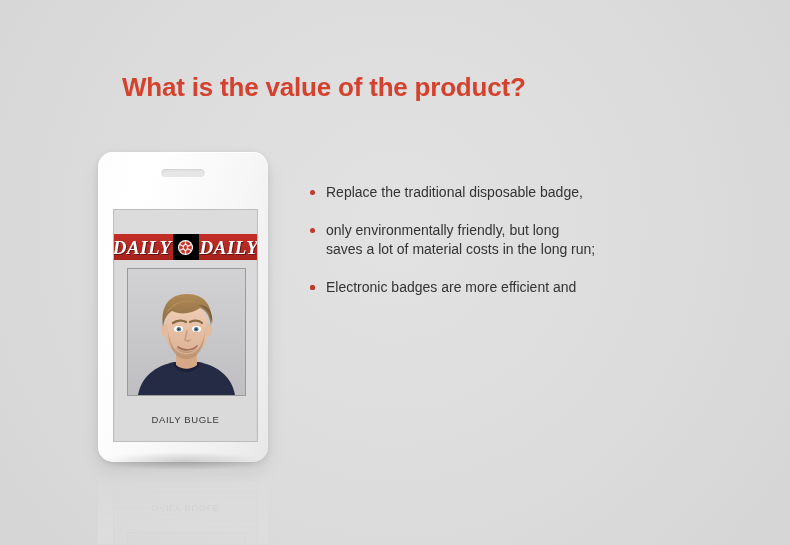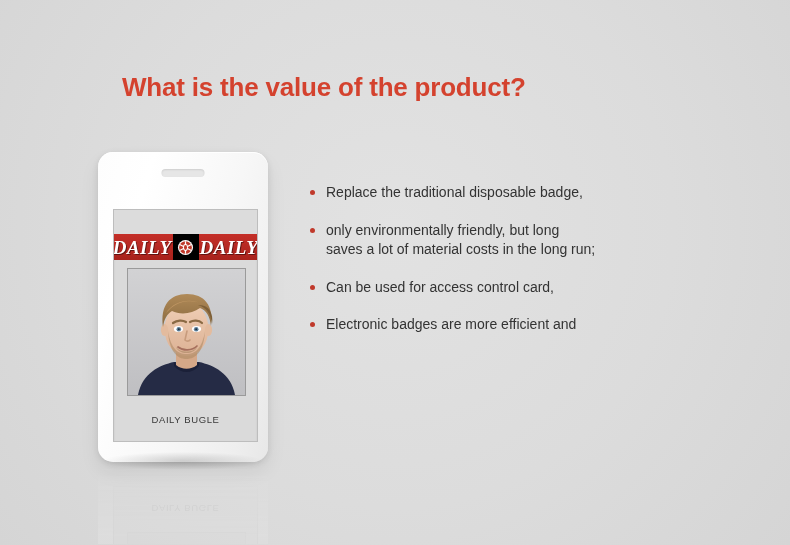--- a/index.html
+++ b/index.html
@@ -249,21 +249,20 @@
     </div>
 
     <div class="bullet">
       <span class="dot"></span>
       <span class="bline">only environmentally friendly, but long</span>
       <span class="bline">saves a lot of material costs in the long run;</span>
     </div>
 
     <div class="bullet">
       <span class="dot"></span>
-      <span class="bline">Can be used for access control card,</span>
     </div>
 
     <div class="bullet">
       <span class="dot"></span>
       <span class="bline">Electronic badges are more efficient and</span>
     </div>
 
   </div>
 </div>
 

